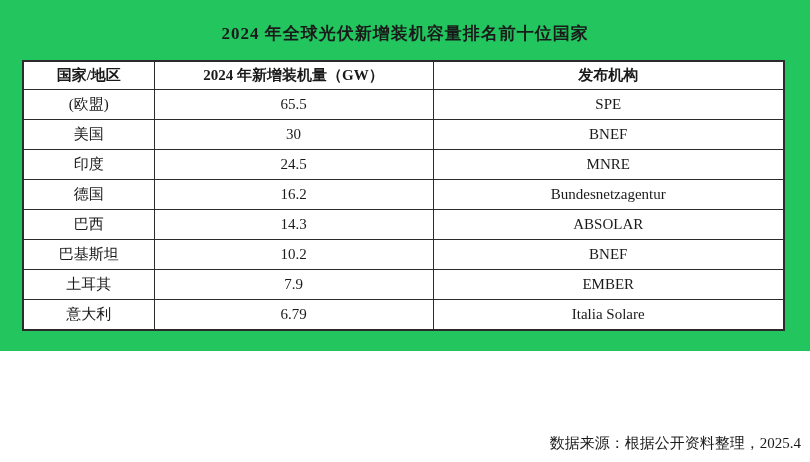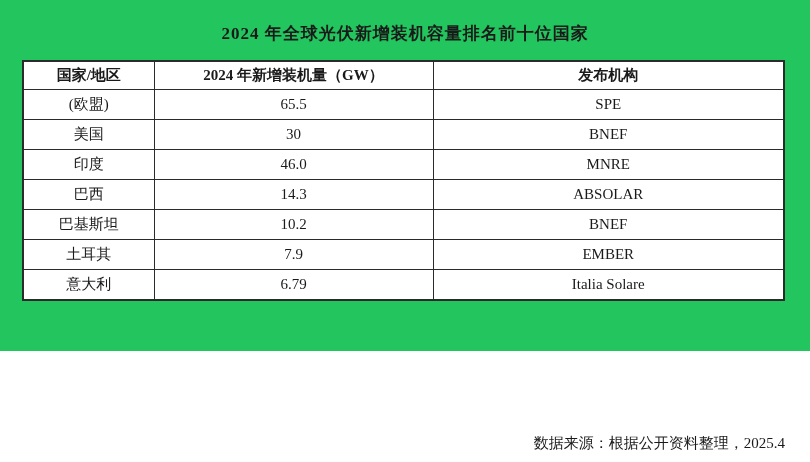--- a/index.html
+++ b/index.html
@@ -56,21 +56,21 @@
   table.data-table {
     border: 2px solid #2b2b2b;
   }
   table.data-table th {
     font-weight: bold;
     height: 27px;
   }
   .footer-note {
     position: absolute;
     top: 434px;
-    left: 0;
+    left: 16px;
     width: 785px;
     text-align: right;
     font-size: 15px;
     color: #1a1a1a;
   }
 </style>
 </head>
 <body>
 
 <div class="page">
@@ -96,22 +96,27 @@
       <td>65.5</td>
       <td>SPE</td>
     </tr>
         <tr>
       <td>美国</td>
       <td>30</td>
       <td>BNEF</td>
     </tr>
         <tr>
       <td>印度</td>
-      <td>46.0</td>
+      <td>24.5</td>
       <td>MNRE</td>
+    </tr>
+        <tr>
+      <td>德国</td>
+      <td>16.2</td>
+      <td>Bundesnetzagentur</td>
     </tr>
         <tr>
       <td>巴西</td>
       <td>14.3</td>
       <td>ABSOLAR</td>
     </tr>
         <tr>
       <td>巴基斯坦</td>
       <td>10.2</td>
       <td>BNEF</td>

